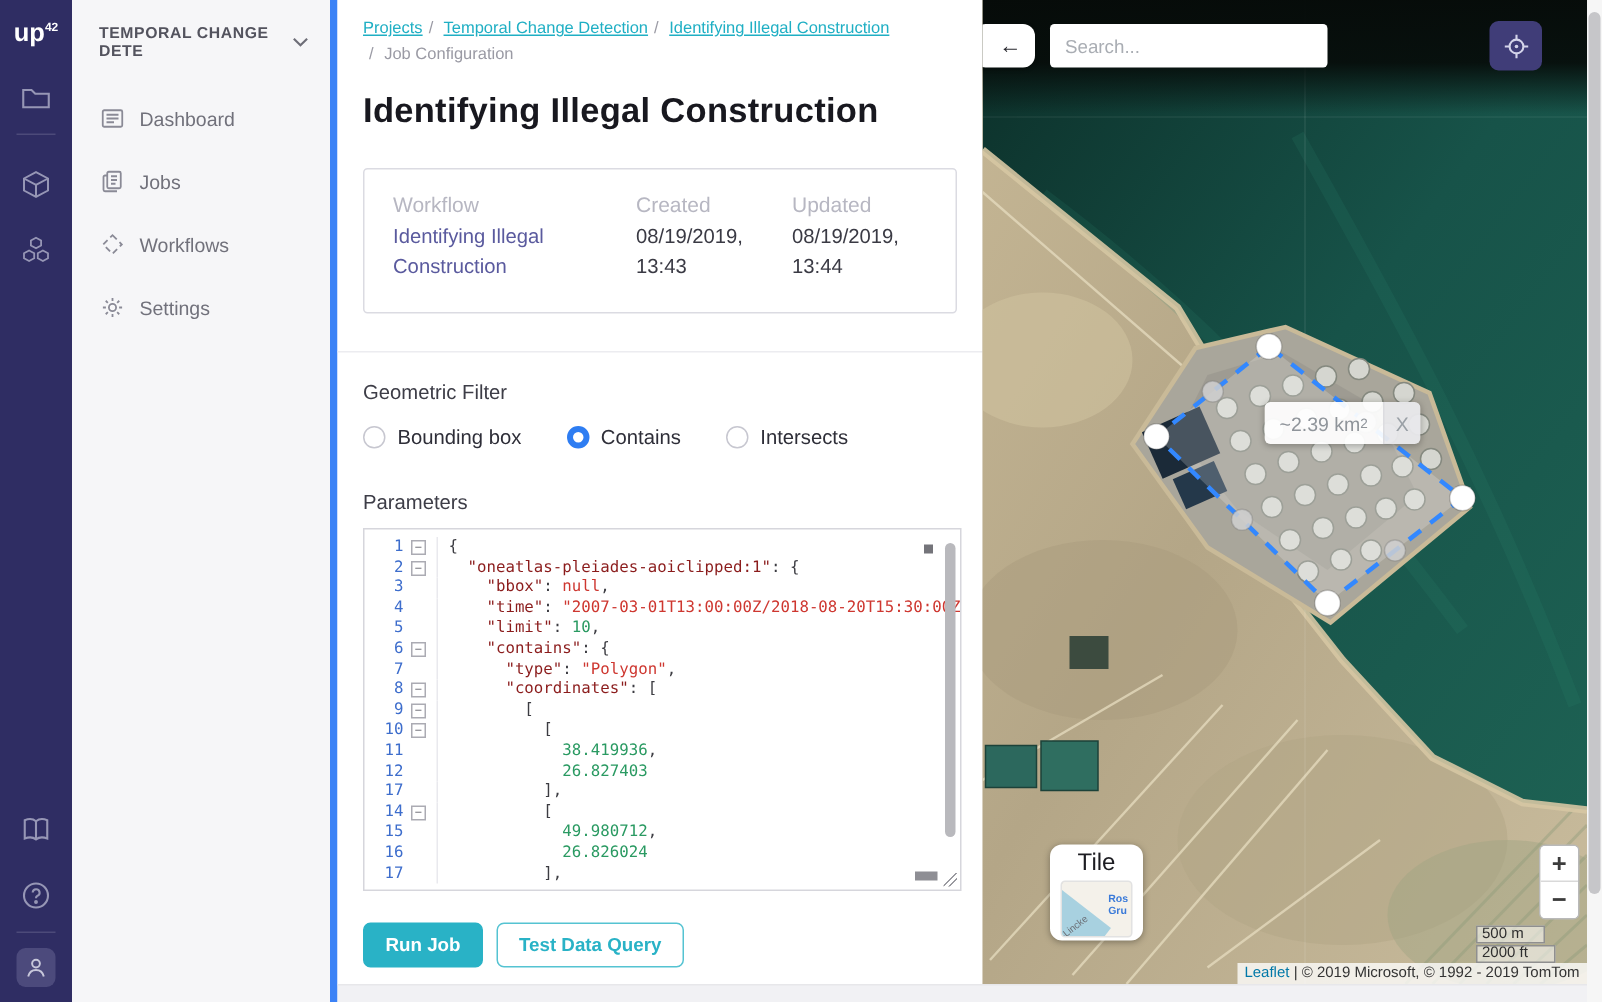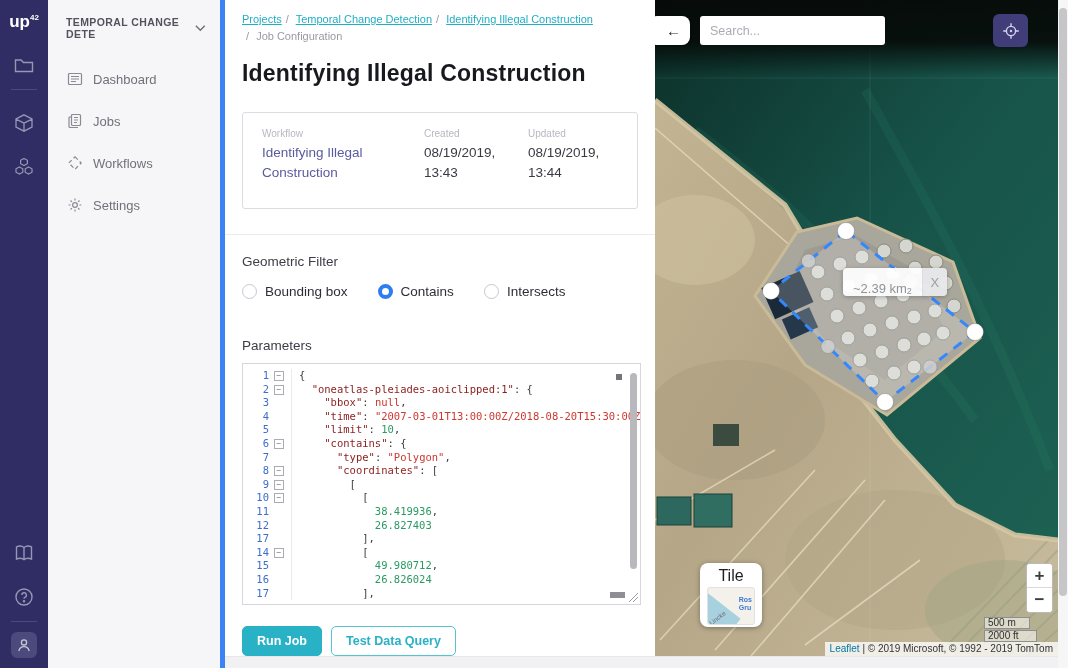--- a/index.html
+++ b/index.html
@@ -34,21 +34,21 @@
     font-size:13px; color:#71717b; cursor:pointer; margin-bottom:8px; }
   .menu-item svg { flex:0 0 auto; }
   
   #content { position:absolute; left:225px; top:0; width:430px; height:656px; background:#fff; }
   .crumbs { margin:11px 17px 0; font-size:11px; line-height:1.55; color:#9a9aa4; }
   .crumbs a { color:#1fafc4; text-decoration:underline; cursor:pointer; }
   .crumb-sep { margin:0 4px; color:#9a9aa4; }
   h1 { margin:15px 17px 0; font-size:23px; font-weight:bold; color:#18181f; letter-spacing:.2px; }
   .wf-card { margin:25px 17px 0; width:396px; height:97px; border:1px solid #dbdbe2;
     border-radius:3px; padding:15px 19px; display:grid; grid-template-columns:158px 100px 100px; column-gap:4px; }
-  .wf-label { font-size:10px; color:#b7b7c2; margin-bottom:4px; }
+  .wf-label { font-size:14px; color:#b7b7c2; margin-bottom:4px; }
   .wf-value { font-size:13.5px; color:#3a3a44; line-height:1.5; }
   .wf-value.link { color:#5a5a9e; cursor:pointer; }
   .col-created .wf-value, .col-updated .wf-value { width:82px; }
   .section-div { border-top:1px solid #ececf0; margin-top:25px; }
   .field-label { margin:19px 17px 0; font-size:13.5px; color:#3d3d47; }
   .radios { display:flex; gap:30px; margin:15px 17px 0; }
   .radio { display:flex; align-items:center; gap:8px; cursor:pointer; font-size:13.5px; color:#2e2e38; }
   .radio .dot { width:15px; height:15px; border-radius:50%; border:1px solid #c7c7d0; background:#fff; }
   .radio.selected .dot { border:4.8px solid #2e7df2; }
   
@@ -85,21 +85,21 @@
     font-size:15px; color:#26262c; cursor:pointer; box-shadow:0 1px 3px rgba(0,0,0,.3); }
   .search-box { position:absolute; left:45px; top:16px; width:185px; height:29px; }
   .search-box input { width:100%; height:100%; border:none; border-radius:3px; padding:0 10px;
     font-family:"Liberation Sans", sans-serif; font-size:12.5px; color:#333; outline:none; }
   .search-box input::placeholder { color:#a9adb3; }
   .locate-btn { position:absolute; left:338px; top:14px; width:35px; height:33px; background:#403d78;
     border-radius:6px; display:flex; align-items:center; justify-content:center; cursor:pointer; }
   .area-tip { position:absolute; left:188px; top:268px; height:28px; display:flex; border-radius:4px;
     overflow:hidden; box-shadow:0 1px 4px rgba(0,0,0,.25); }
   .area-tip .lbl { background:rgba(255,255,255,.93); color:#8f949a; font-size:13px;
-    display:flex; align-items:flex-end; padding:0 10px; }
+    display:flex; align-items:center; padding:0 10px; }
   .area-tip .lbl sup { font-size:9px; }
   .area-tip .close { width:25px; background:rgba(233,233,236,.95); border-left:1px solid #dcdce0;
     color:#9aa0a6; font-size:13px; display:flex; align-items:center; justify-content:center; cursor:pointer; }
   .tile-card { position:absolute; left:45px; top:563px; width:62px; height:64px; background:#fff;
     border-radius:8px; box-shadow:0 1px 5px rgba(0,0,0,.35); text-align:center; cursor:pointer; }
   .tile-card .tile-lbl { font-size:16px; color:#1d1d22; margin-top:4px; }
   .tile-thumb { position:relative; width:48px; height:38px; margin:2px auto 0; border-radius:3px;
     overflow:hidden; background:#f4f1ea; border:1px solid #e2e2e2; }
   .tile-thumb .water { position:absolute; left:-16px; bottom:-14px; width:42px; height:36px;
     background:#a8d1e0; transform:rotate(38deg); }
@@ -254,21 +254,21 @@
     <label class="radio selected">
       <span class="dot"></span>
       <span>Contains</span>
     </label>
     <label class="radio">
       <span class="dot"></span>
       <span>Intersects</span>
     </label>
   </div>
 
-  <div class="field-label" style="margin-top:39px;">Parameters</div>
+  <div class="field-label" style="margin-top:28px;">Parameters</div>
 
   <div class="editor">
     <div id="code-lines">
         <div class="cm-line"><span class="ln">1</span><span class="fold has"></span><span class="code"><span class="tk-pn">{</span></span></div>
         <div class="cm-line"><span class="ln">2</span><span class="fold has"></span><span class="code"><span class="tk-sp">  </span><span class="tk-k">"oneatlas-pleiades-aoiclipped:1"</span><span class="tk-pn">: {</span></span></div>
         <div class="cm-line"><span class="ln">3</span><span class="fold"></span><span class="code"><span class="tk-sp">    </span><span class="tk-k">"bbox"</span><span class="tk-pn">: </span><span class="tk-a">null</span><span class="tk-pn">,</span></span></div>
         <div class="cm-line"><span class="ln">4</span><span class="fold"></span><span class="code"><span class="tk-sp">    </span><span class="tk-k">"time"</span><span class="tk-pn">: </span><span class="tk-s">"2007-03-01T13:00:00Z/2018-08-20T15:30:00Z"</span></span></div>
         <div class="cm-line"><span class="ln">5</span><span class="fold"></span><span class="code"><span class="tk-sp">    </span><span class="tk-k">"limit"</span><span class="tk-pn">: </span><span class="tk-n">10</span><span class="tk-pn">,</span></span></div>
         <div class="cm-line"><span class="ln">6</span><span class="fold has"></span><span class="code"><span class="tk-sp">    </span><span class="tk-k">"contains"</span><span class="tk-pn">: {</span></span></div>
         <div class="cm-line"><span class="ln">7</span><span class="fold"></span><span class="code"><span class="tk-sp">      </span><span class="tk-k">"type"</span><span class="tk-pn">: </span><span class="tk-s">"Polygon"</span><span class="tk-pn">,</span></span></div>

